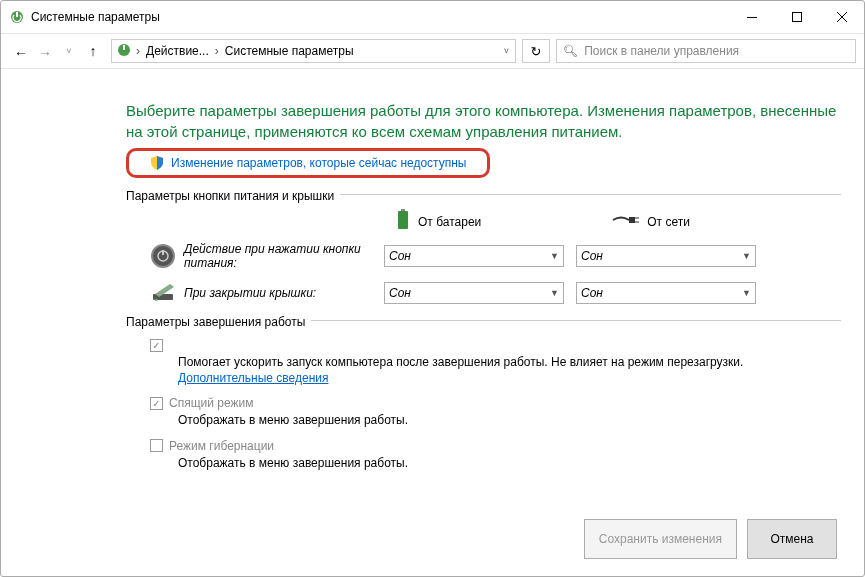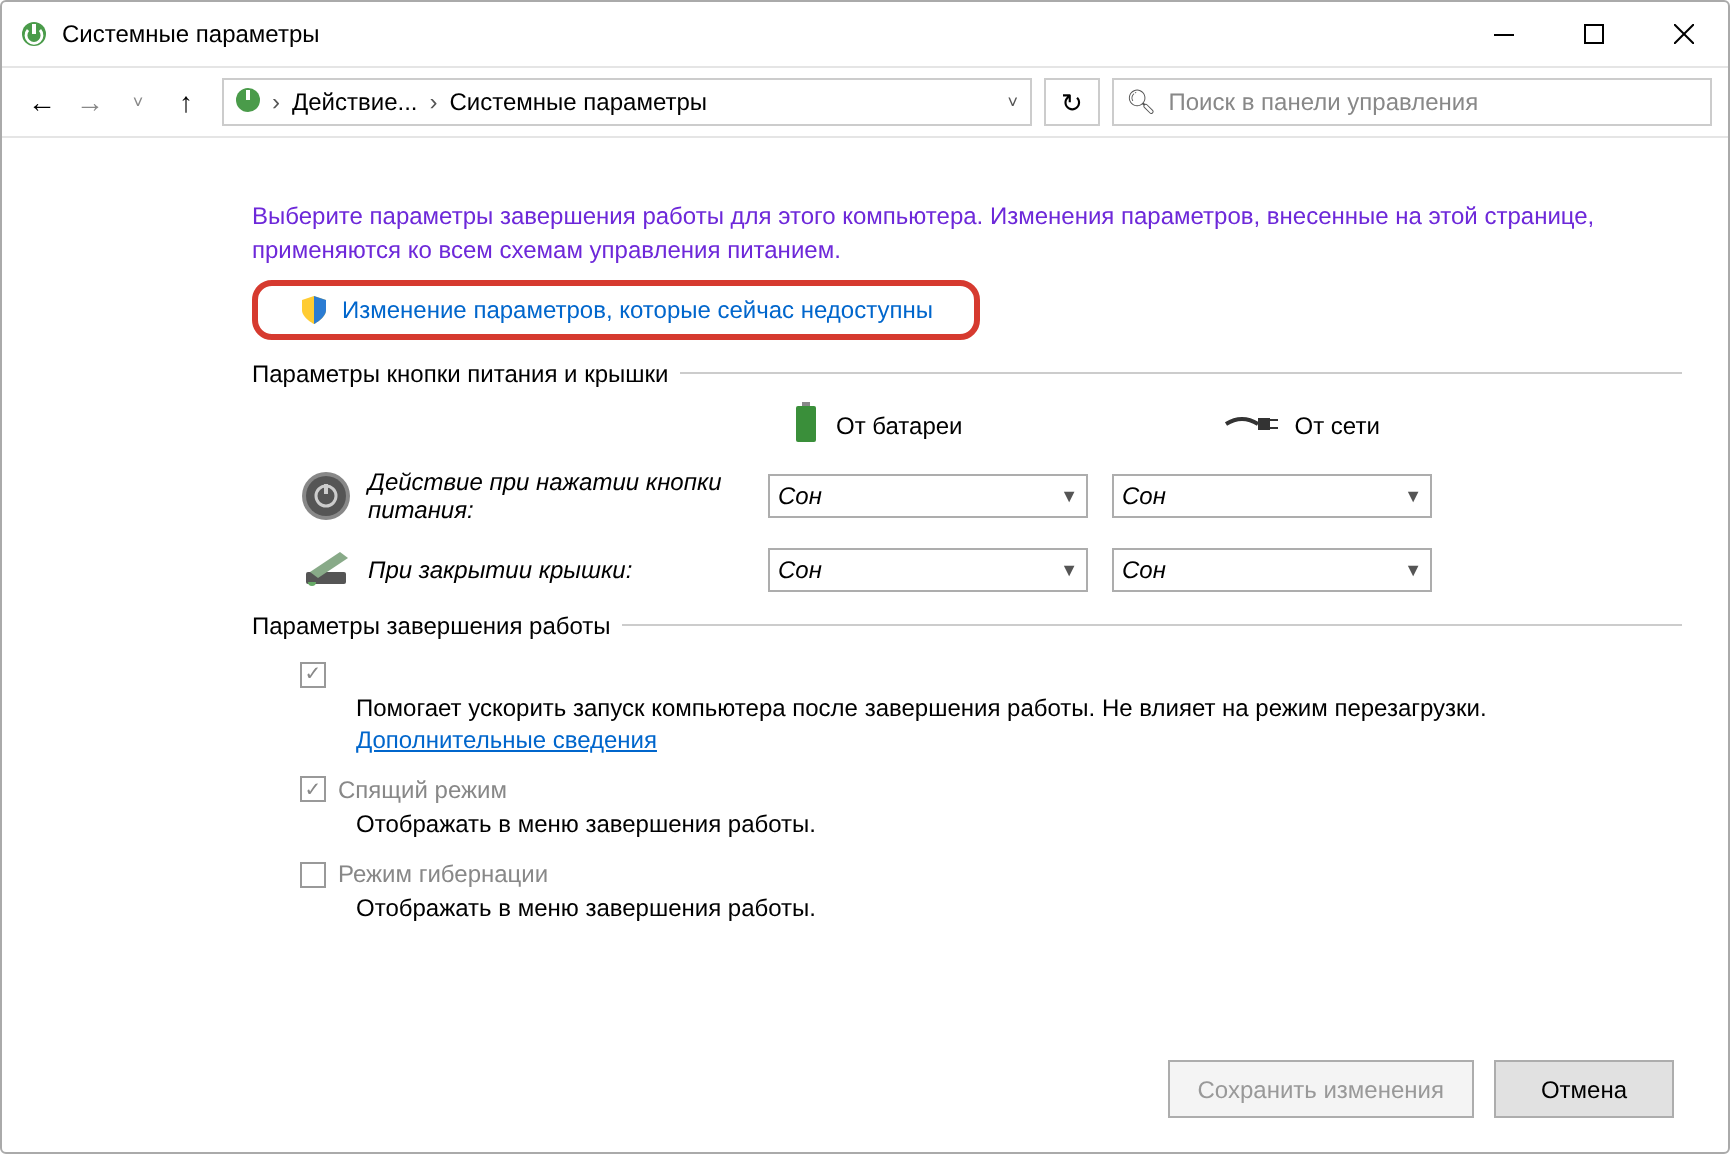--- a/index.html
+++ b/index.html
@@ -12,43 +12,43 @@
 .nav-arrow { width: 24px; height: 24px; display: flex; align-items: center; justify-content: center; color: #888; cursor: pointer; font-size: 14px; }
 .nav-arrow.enabled { color: #000; }
 .addr { display: flex; align-items: center; flex: 1; border: 1px solid #ccc; height: 24px; padding: 0 4px; margin: 0 6px; font-size: 12px; }
 .addr-seg { padding: 0 4px; cursor: pointer; white-space: nowrap; }
 .addr-sep { color: #555; padding: 0 2px; }
 .refresh { width: 28px; height: 24px; border: 1px solid #ccc; display: flex; align-items: center; justify-content: center; cursor: pointer; font-size: 13px; }
 .search { flex: 0 0 300px; border: 1px solid #ccc; height: 24px; margin-left: 6px; display: flex; align-items: center; padding: 0 6px; font-size: 12px; color: #888; }
 .search .sicon { margin-right: 6px; color: #555; }
 .content { position: absolute; left: 126px; right: 24px; top: 100px; }
 h1 { font-size: 14.5px; font-weight: normal; color: #1e6b3a; margin-bottom: 10px; }
-.desc { font-size: 12px; color: #6d28d9; line-height: 1.4; margin-bottom: 6px; }
+.desc { font-size: 15px; color: #15803d; line-height: 1.4; margin-bottom: 6px; }
 .highlight { border: 3px solid #d63a2f; border-radius: 10px; padding: 4px 20px; display: inline-flex; align-items: center; margin-bottom: 10px; }
 .shield { width: 16px; height: 16px; margin-right: 6px; }
 .link { color: #0066cc; font-size: 12px; cursor: pointer; }
 .groupbox { border-top: 1px solid #ccc; margin-top: 6px; padding-top: 0; position: relative; }
 .groupbox-label { font-size: 12px; color: #000; position: relative; top: -9px; background: #fff; padding-right: 6px; display: inline-block; }
 .icon-row { display: flex; margin-left: 270px; gap: 130px; margin-top: -4px; margin-bottom: 8px; }
 .icon-cell { display: flex; align-items: center; font-size: 12px; gap: 8px; }
 .setting-row { display: flex; align-items: center; margin-left: 24px; margin-bottom: 10px; font-style: italic; }
 .setting-icon { width: 26px; height: 26px; margin-right: 8px; flex: none; }
 .setting-label { font-size: 12px; width: 200px; }
-.combo { border: 1px solid #adadad; height: 22px; width: 160px; font-size: 12px; padding: 0 4px; display: flex; align-items: center; justify-content: space-between; margin-right: 12px; cursor: pointer; background: #fff; }
+.combo { border: 1px solid #adadad; height: 22px; width: 180px; font-size: 12px; padding: 0 4px; display: flex; align-items: center; justify-content: space-between; margin-right: 12px; cursor: pointer; background: #fff; }
 .combo .chev { font-size: 9px; color: #555; }
 .checks { margin-left: 24px; }
 .check-item { margin-bottom: 10px; }
 .check-top { display: flex; align-items: center; font-size: 12px; }
 .chk { width: 13px; height: 13px; border: 1px solid #999; margin-right: 6px; display: flex; align-items: center; justify-content: center; font-size: 10px; color: #888; flex: none; }
 .chk.checked::after { content: "✓"; }
 .check-label { color: #888; }
 .check-sub { font-size: 12px; color: #000; margin-left: 28px; margin-top: 2px; line-height: 1.35; }
 .check-sub a { color: #0066cc; text-decoration: underline; cursor: pointer; }
 .footer { position: absolute; right: 28px; bottom: 18px; display: flex; gap: 10px; }
-.btn { min-width: 140px; height: 29px; border: 1px solid #adadad; font-size: 12px; background: #e1e1e1; display: flex; align-items: center; justify-content: center; padding: 0 14px; cursor: pointer; }
+.btn { min-width: 140px; height: 40px; border: 1px solid #adadad; font-size: 12px; background: #e1e1e1; display: flex; align-items: center; justify-content: center; padding: 0 14px; cursor: pointer; }
 .btn.disabled { color: #999; background: #f4f4f4; cursor: default; }
 </style>
 </head>
 <body>
 
 <div class="titlebar">
   <span class="sys-icon">
     <svg viewBox="0 0 16 16">
         <circle cx="8" cy="8" r="6" fill="#4a9b4a"></circle>
         <rect x="7" y="3" width="2" height="5" fill="#fff"></rect>

